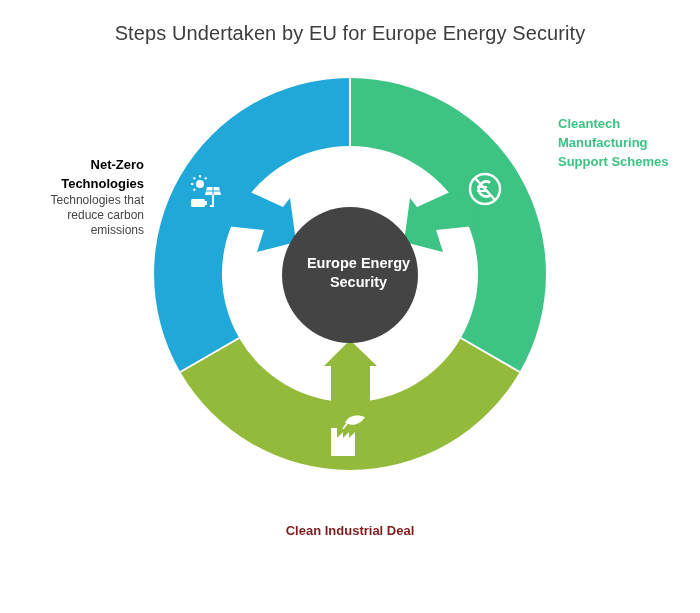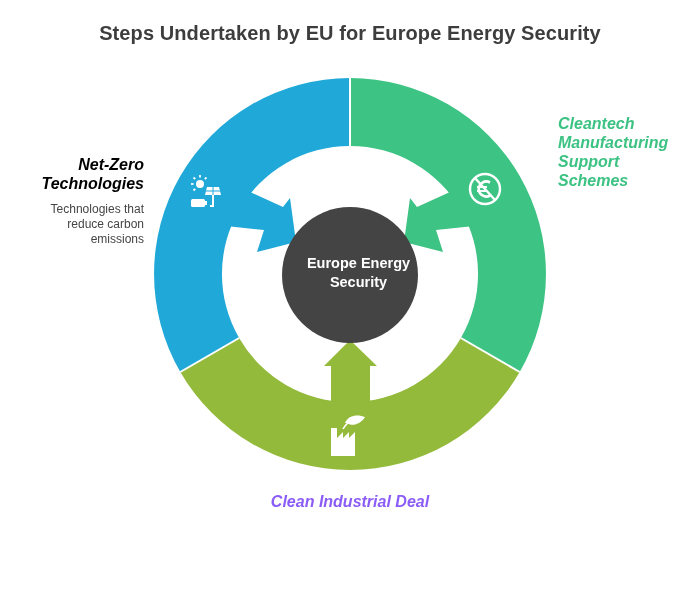--- a/index.html
+++ b/index.html
@@ -1,27 +1,27 @@
 <!DOCTYPE html>
 <html><head>
 <meta charset="utf-8">
 <style>
   html, body { margin: 0; padding: 0; background: #ffffff; }
   body { width: 700px; height: 613px; position: relative; overflow: hidden; font-family: "Liberation Sans", "DejaVu Sans", sans-serif; }
-  .title { position: absolute; left: 0; top: 22px; width: 700px; text-align: center; font-size: 20px; font-weight: bold; color: #3d3d3d; letter-spacing: 0.1px; }
+  .title { position: absolute; left: 0; top: 22px; width: 700px; text-align: center; font-size: 20px; font-weight: normal; color: #3d3d3d; letter-spacing: 0.1px; }
   svg.diagram { position: absolute; left: 0; top: 0; }
   .label { position: absolute; }
-  .label .head { font-weight: bold; font-size: 16px; line-height: 19px; font-style: italic; }
-  .label .desc { font-size: 12px; line-height: 15px; color: #454545; margin-top: 9px; }
+  .label .head { font-weight: bold; font-size: 13px; line-height: 19px; }
+  .label .desc { font-size: 12px; line-height: 15px; color: #454545; }
   .lbl-left { left: 20px; top: 155px; width: 124px; text-align: right; }
   .lbl-left .head { color: #000000; }
   .lbl-right { left: 558px; top: 114px; width: 135px; text-align: left; }
   .lbl-right .head { color: #3cc283; }
   .lbl-bottom { left: 250px; top: 492px; width: 200px; text-align: center; }
-  .lbl-bottom .head { color: #8b5cf6; }
+  .lbl-bottom .head { color: #7f1d1d; margin-top: 29px; }
   .center-text { position: absolute; left: 282px; top: 254px; width: 153px; text-align: center; color: #ffffff; font-weight: bold; font-size: 14.5px; line-height: 19px; }
 </style>
 </head>
 <body>
 
 <div class="title">Steps Undertaken by EU for Europe Energy Security</div>
 
 <svg class="diagram" width="700" height="613" viewBox="0 0 700 613">
 
   <path d="M 350 78 A 196 196 0 0 0 180.3 372 L 239.1 338 A 128 128 0 0 1 350 146 Z" fill="#1fa8d8"></path>

